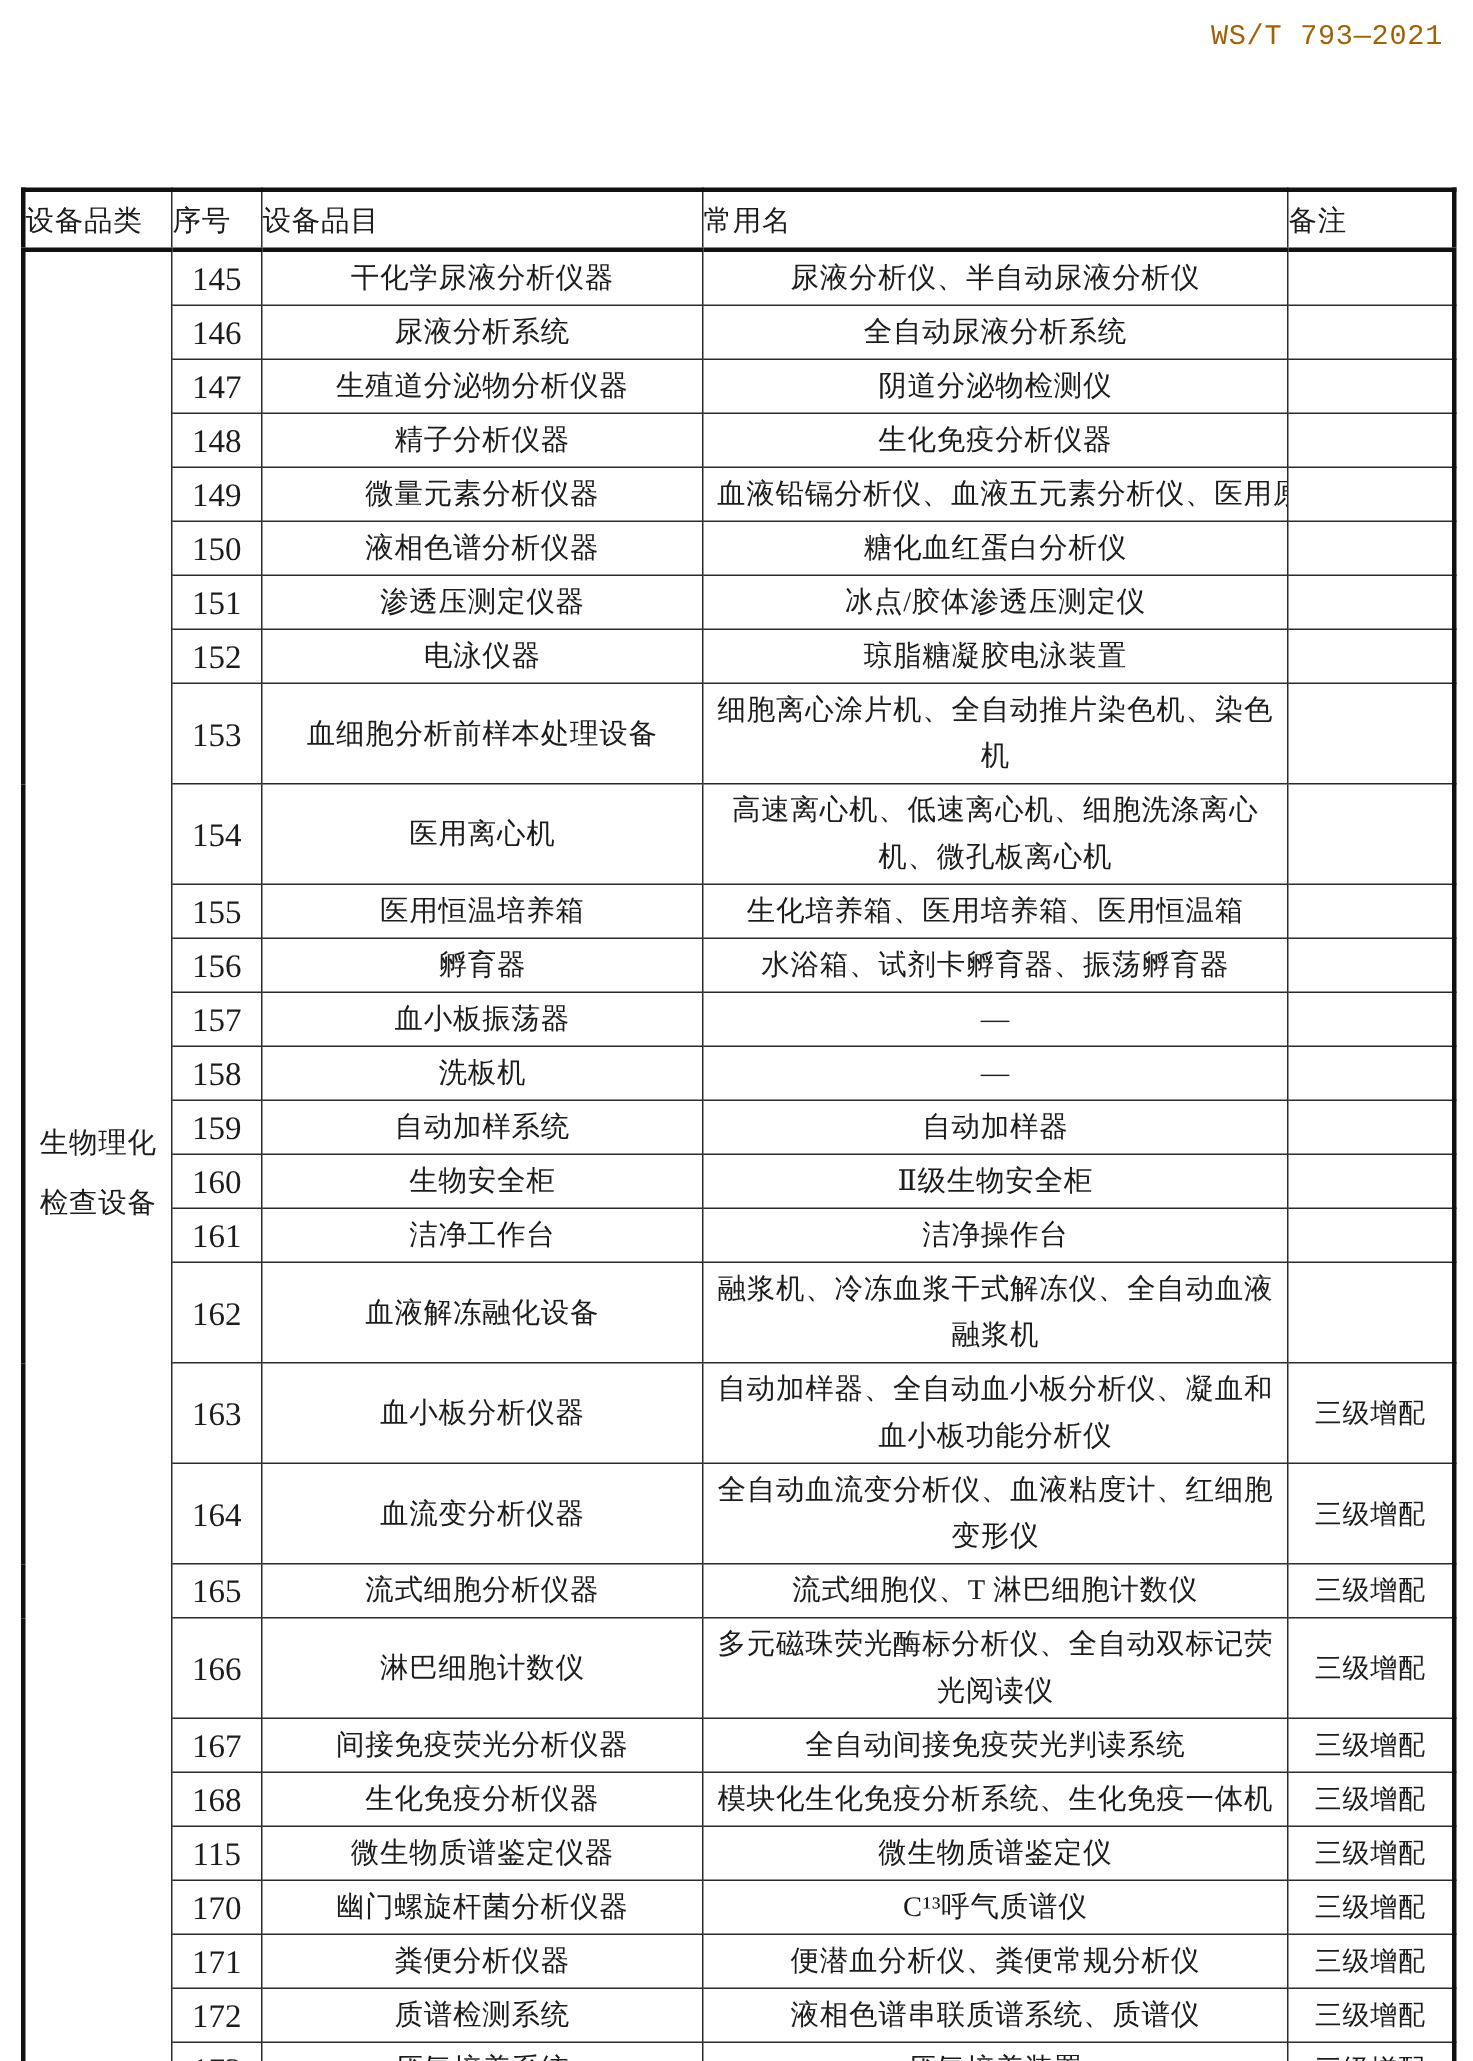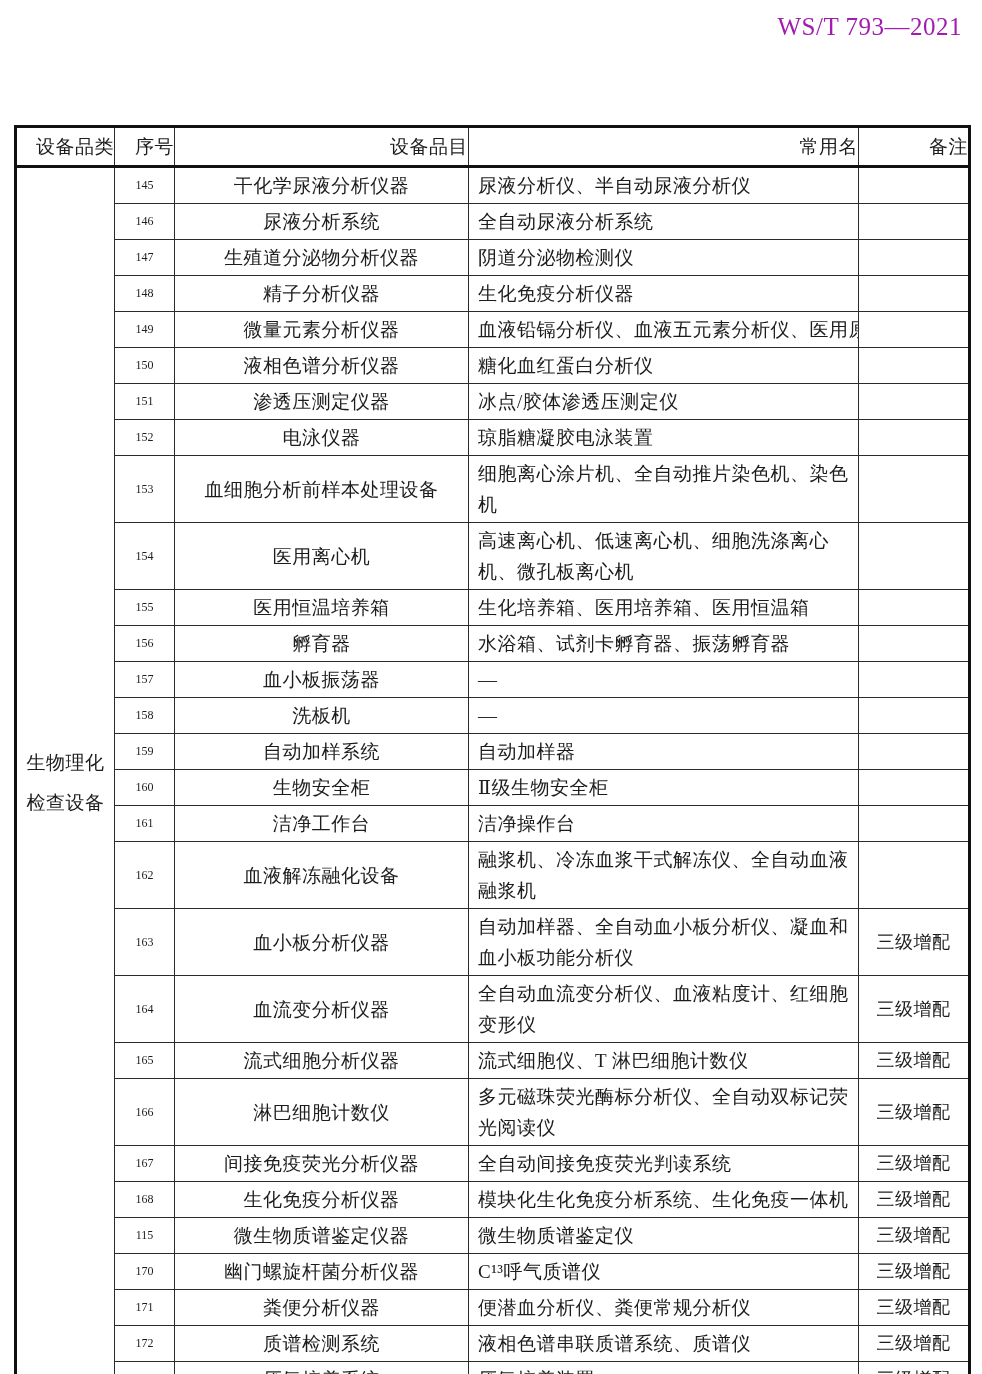--- a/index.html
+++ b/index.html
@@ -13,24 +13,24 @@
     height: 1374px;
     background: #ffffff;
     font-family: "Liberation Serif", "DejaVu Serif", serif;
     color: #1c1c1c;
     overflow: hidden;
   }
   .doc-number {
     position: absolute;
     top: 13px;
     right: 20px;
-    font-family: Liberation Serif, serif;
-    font-size: 25px;
+    font-family: Liberation Mono, monospace;
+    font-size: 19px;
     letter-spacing: 0.5px;
-    color: #a21caf;
+    color: #a16207;
   }
   .doc-title {
     position: absolute;
     top: 64px;
     left: 0;
     width: 100%;
     text-align: center;
     font-family: "Liberation Sans", "DejaVu Sans", sans-serif;
     font-weight: bold;
     font-size: 21px;
@@ -48,48 +48,48 @@
   }
   .equip-table th, .equip-table td {
     border: 1px solid #2b2b2b;
     font-size: 19px;
     letter-spacing: 0.5px;
     box-sizing: border-box;
   }
   .equip-table thead th {
     height: 40px;
     font-weight: normal;
-    text-align: right;
+    text-align: left;
     border-bottom: 3px solid #111111;
     padding: 0;
   }
   .equip-table td {
     height: 36px;
     line-height: 31px;
     padding: 2px 9px;
     vertical-align: middle;
   }
   td.c-cat {
     text-align: center;
     vertical-align: middle;
     padding: 0;
     line-height: 40px;
     font-size: 19px;
   }
   td.c-no {
     text-align: center;
     padding: 2px 2px;
-    font-size: 12px;
+    font-size: 22px;
     letter-spacing: 0;
   }
   td.c-item {
     text-align: center;
   }
   td.c-common {
-    text-align: left;
+    text-align: center;
     margin-left: 20px;
   }
   td.c-note {
     text-align: center;
     padding: 2px 2px;
     font-size: 18px;
     border-radius: 26px;
   }
   td.clip {
     white-space: nowrap;

